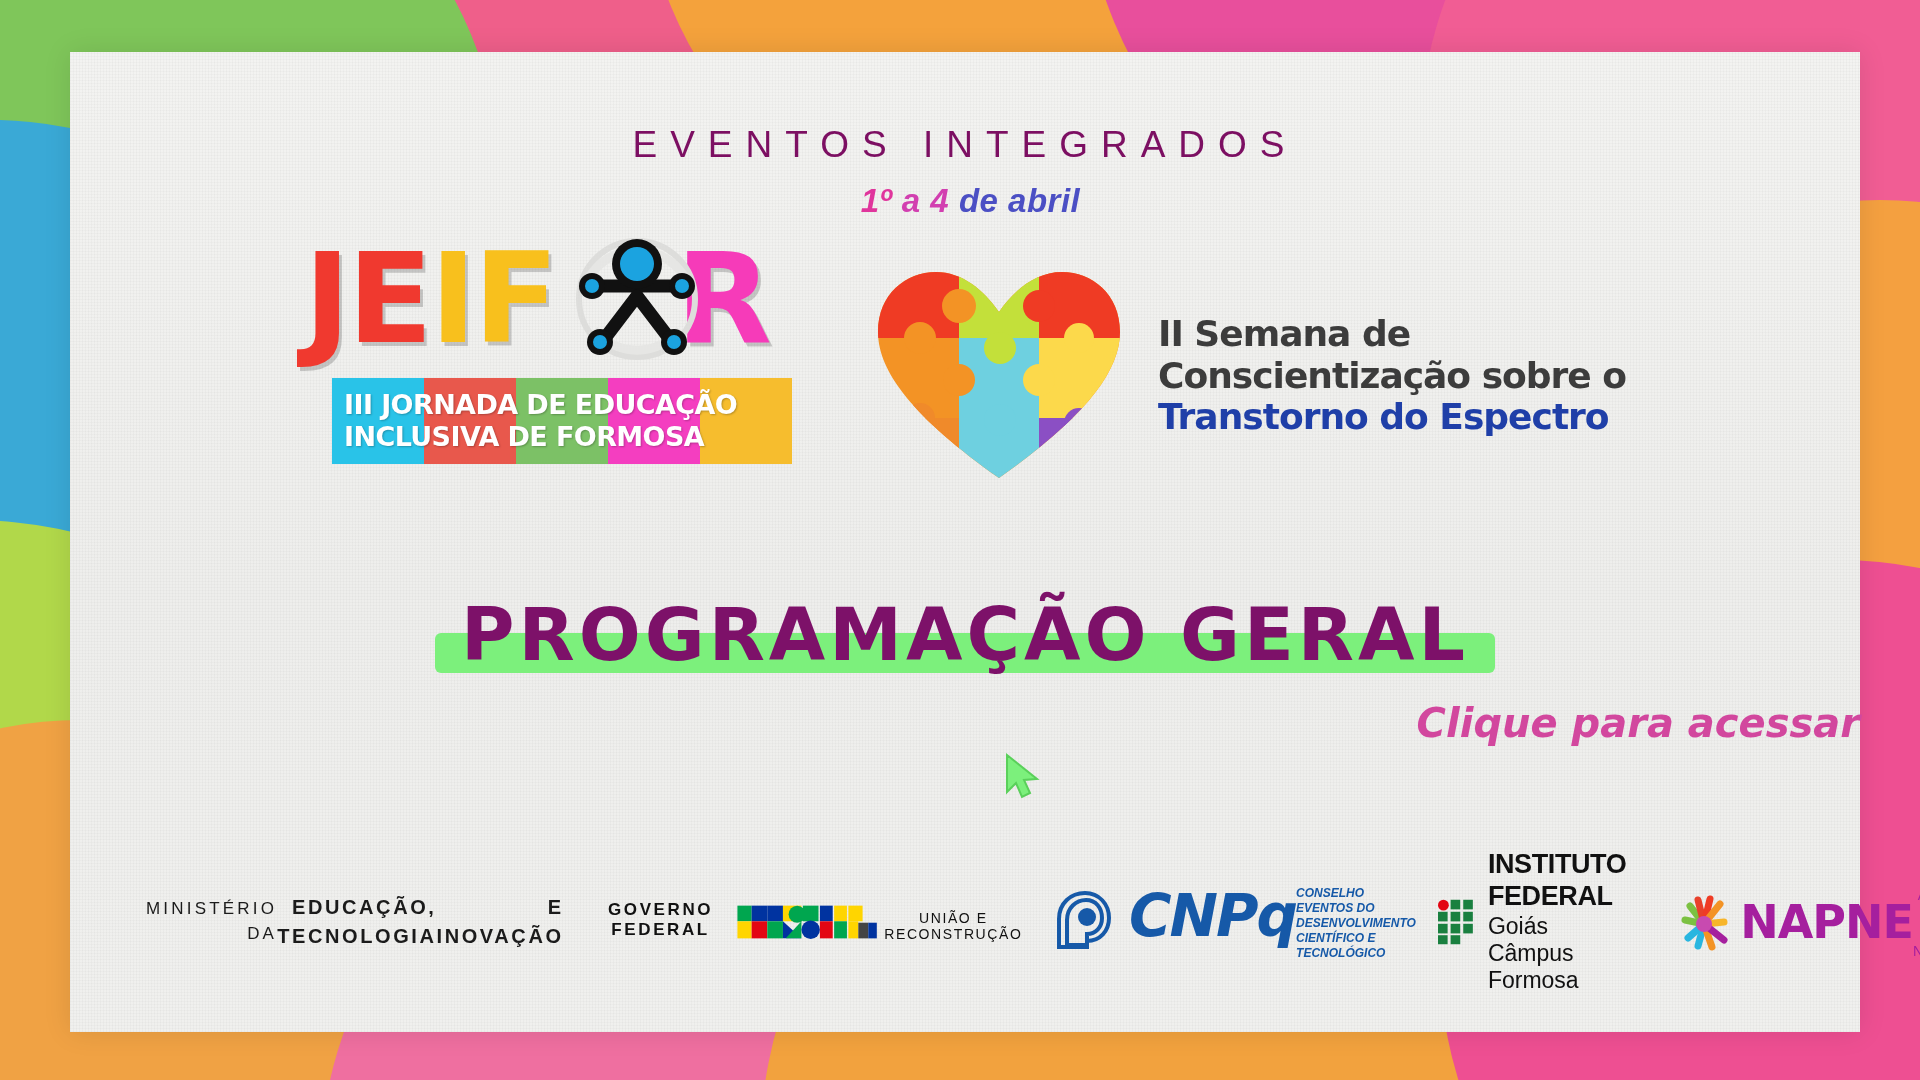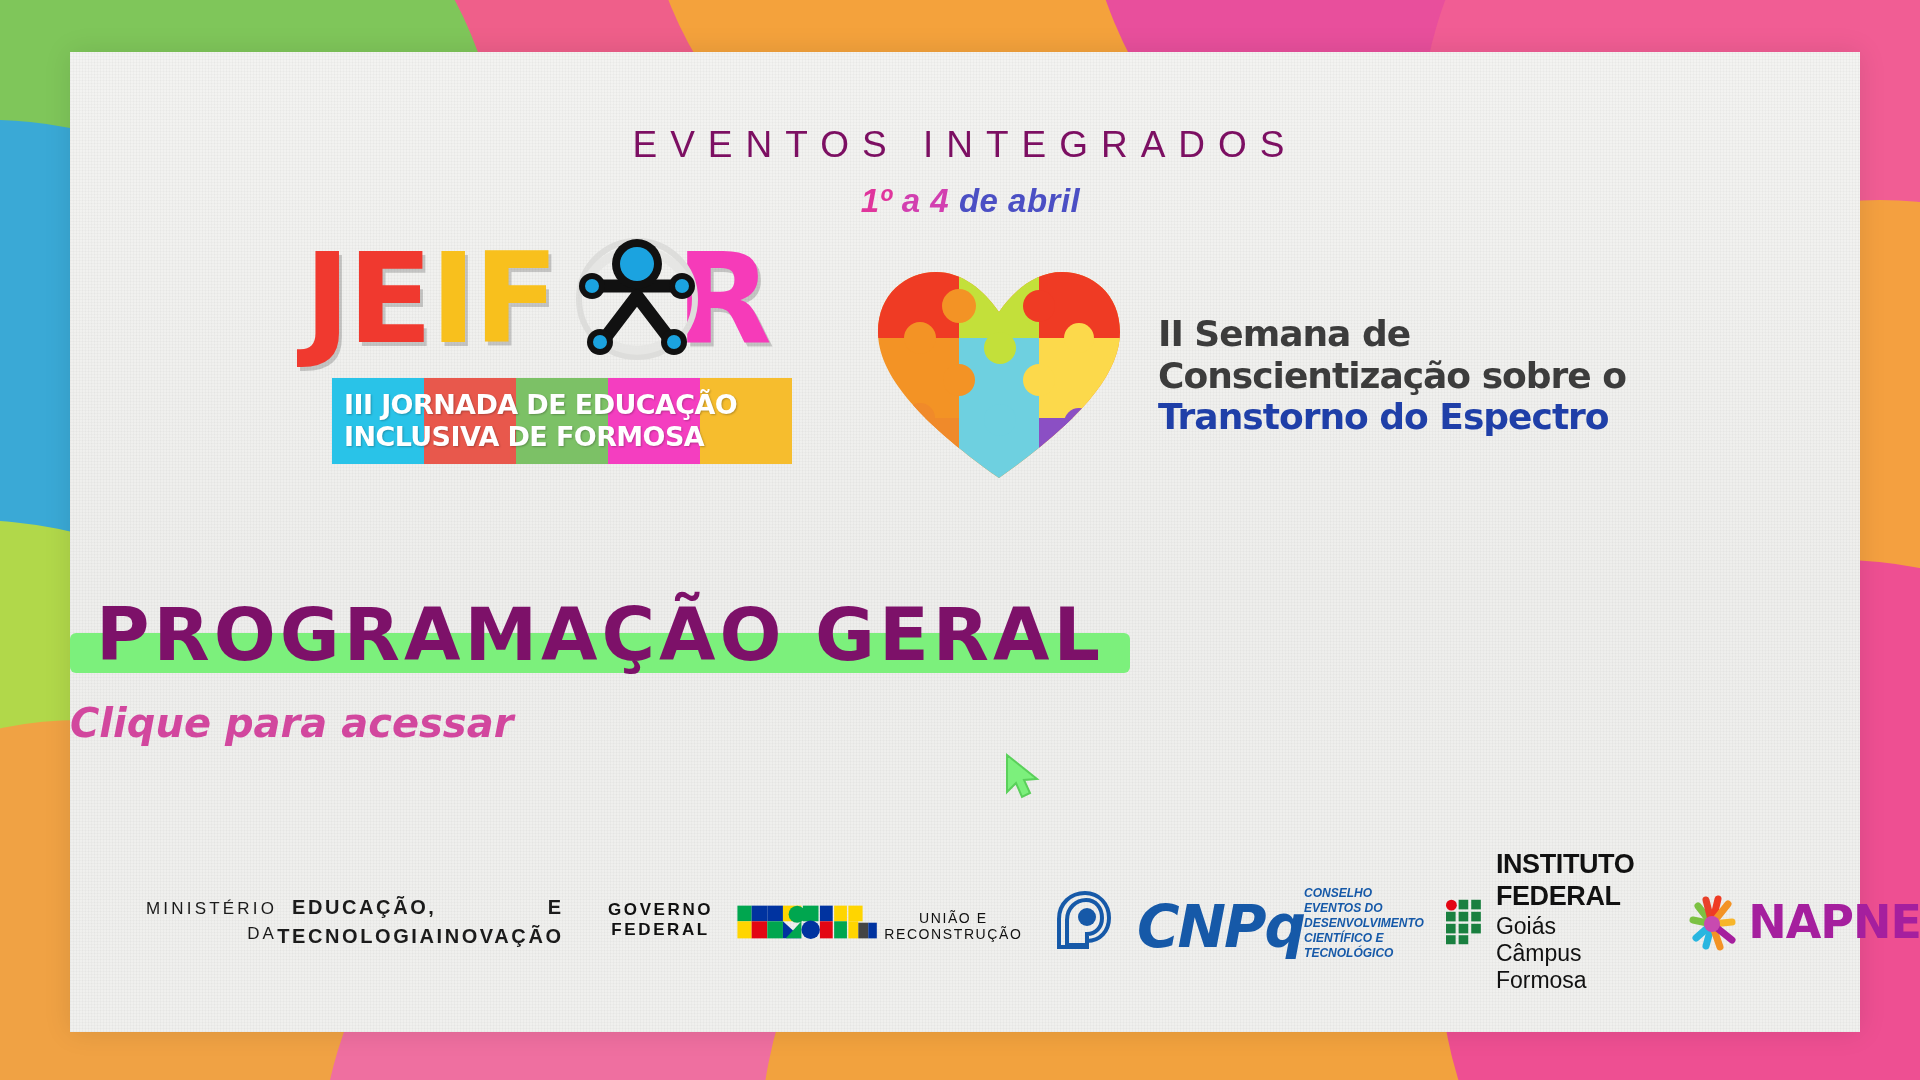--- a/index.html
+++ b/index.html
@@ -122,39 +122,40 @@
     font-size:36px;
     line-height:1.16;
     letter-spacing:-1px;
   }
   .tea-l1 { color:#3c3c3c; }
   .tea-l2 { color:#1f3fa8; }
 
   
   .prog-wrap {
     position:absolute; left:0; right:0; top:540px;
+    text-align:center;
   }
   .prog {
     position:relative; display:inline-block;
     padding:0 26px;
     font-family:"DejaVu Sans", sans-serif;
     font-size:73px; font-weight:900;
     letter-spacing:4px;
     color:#7d1169;
     z-index:2;
   }
   .prog::before {
     content:""; position:absolute;
     left:0; right:0; bottom:4px; height:40px;
     background:#7cf07c; border-radius:6px;
     z-index:-1;
   }
   .clique {
     position:absolute; left:0; right:0; top:648px;
-    text-align:left;
+    text-align:right;
     font-family:"DejaVu Sans", sans-serif;
     font-size:40px; font-style:italic; font-weight:bold;
     color:#d2479e;
   }
   .cursor { position:absolute; left:932px; top:700px; width:44px; height:50px; }
 
   
   .footer {
     position:absolute; left:60px; right:60px; top:800px;
     height:140px;
@@ -166,21 +167,21 @@
   .mcti { text-align:right; line-height:1.45; color:#1b1b1b; }
   .mcti .l1 { font-size:17px; letter-spacing:3.2px;margin-left:16px; }
   .mcti .l2 { font-size:20px; font-weight:bold; letter-spacing:2.6px; }
   .mcti .l3 { font-size:20px; font-weight:bold; letter-spacing:2.6px; }
 
   .govbr { text-align:center; }
   .govbr .gtop { font-size:17px; font-weight:bold; letter-spacing:2.6px; color:#111; margin-bottom:5px; }
   .govbr .gbot { font-size:14px; letter-spacing:1.6px; color:#111; margin-top:7px; }
 
   .cnpq { text-align:center; }
-  .cnpq-row { display:flex; align-items:flex-end; gap:20px; }
+  .cnpq-row { display:flex; align-items:flex-start; gap:12px; }
   .cnpq-word {
     font-family:"DejaVu Sans", sans-serif;
     font-size:58px; font-weight:900; font-style:italic;
     color:#1659a8; letter-spacing:-2px; line-height:.95;
   }
   .cnpq-sub {
     font-size:12px; font-weight:bold; font-style:italic;
     color:#1659a8; text-align:left; line-height:1.25; margin-top:2px;
   }
 

